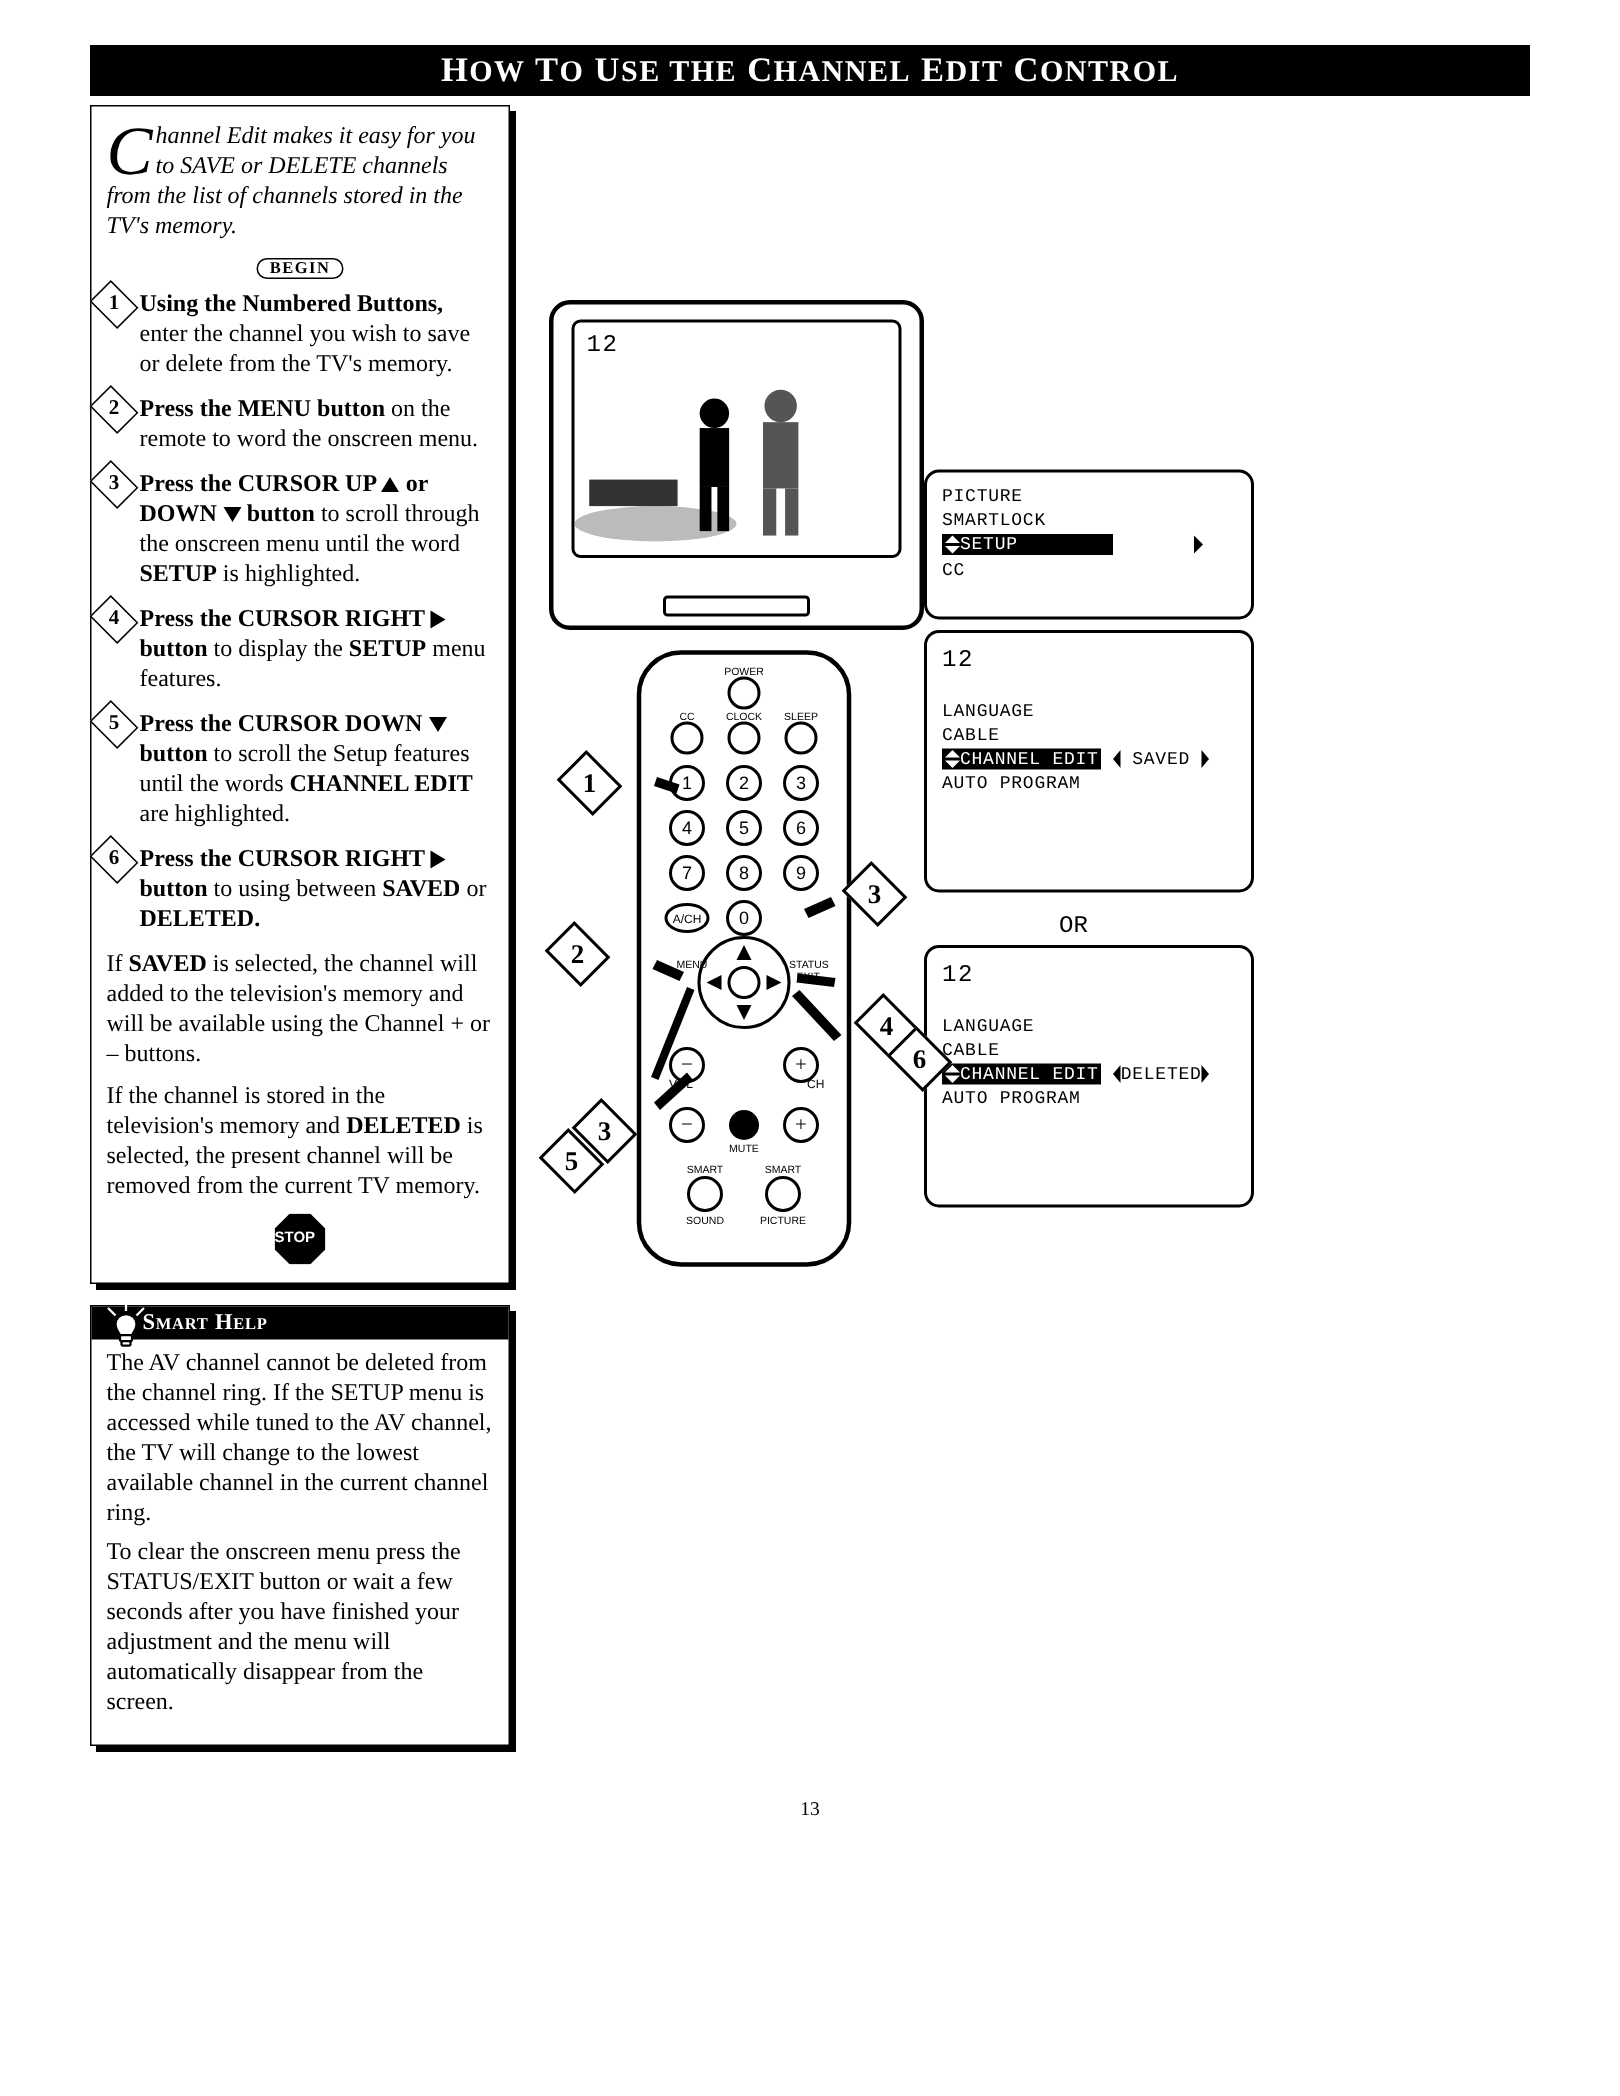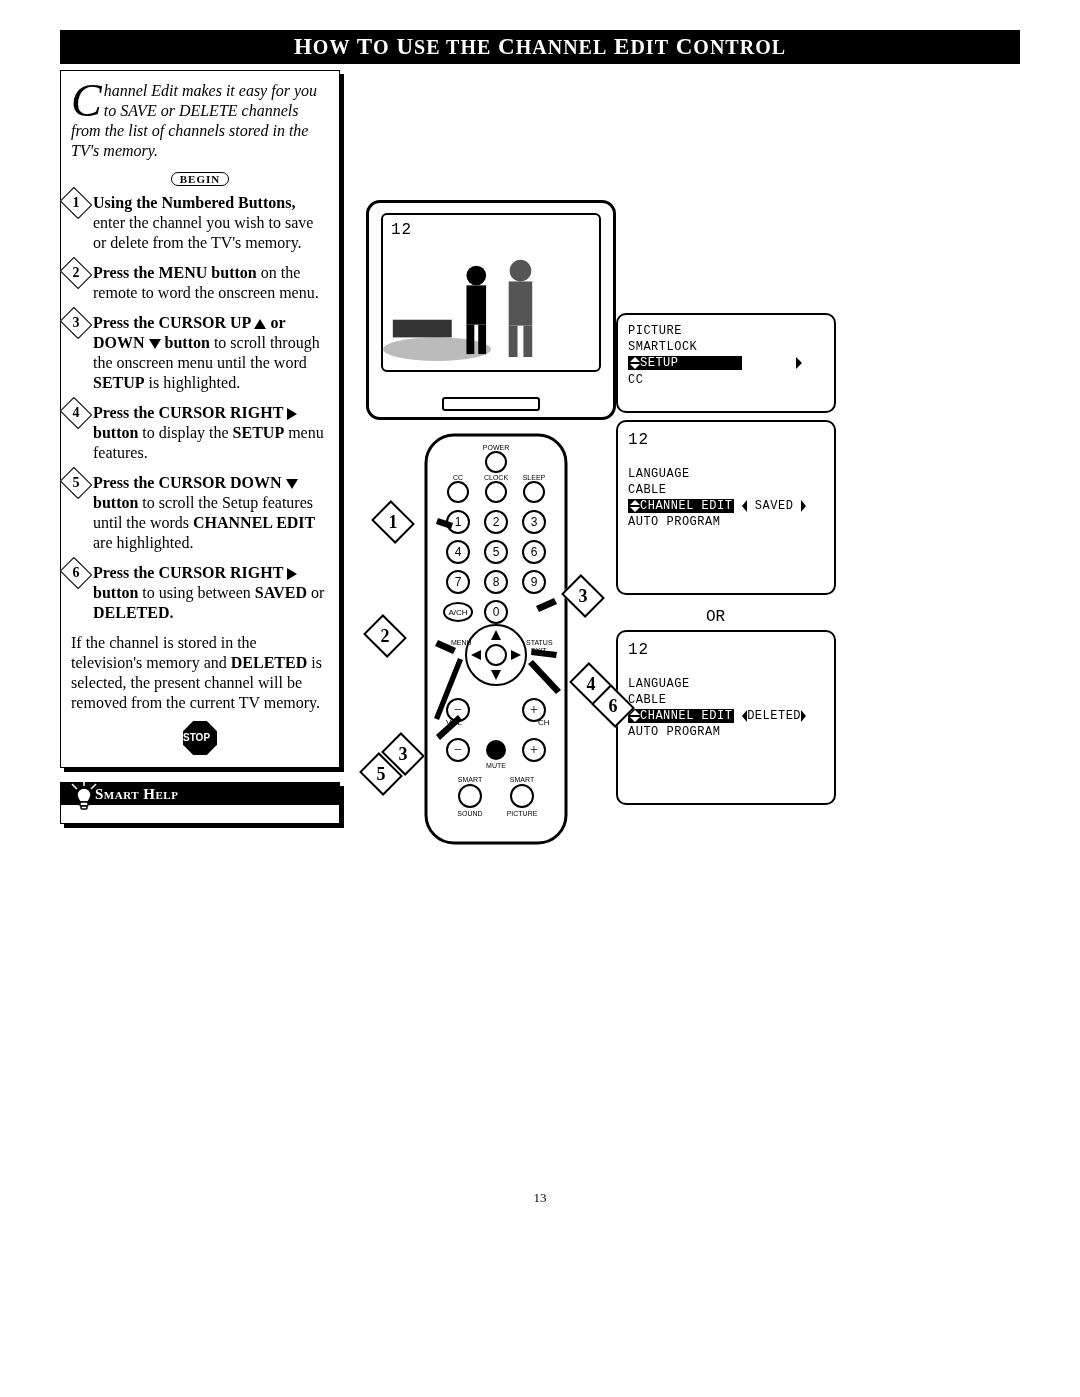--- a/index.html
+++ b/index.html
@@ -90,20 +90,23 @@
             </div>
           <b>Press the CURSOR DOWN <span class="tri down"></span> button</b><span> to scroll the Setup features until the words </span><b>CHANNEL EDIT</b><span> are highlighted.</span>
         </div>
         <div class="step">
           <div class="num">
               <span>6</span>
             </div>
           <b>Press the CURSOR RIGHT <span class="tri right"></span> button</b><span> to using between </span><b>SAVED</b><span> or </span><b>DELETED.</b>
         </div>
         <div style="font-size:16px;line-height:1.25;margin:4px 0 8px">
+          <span>If </span><b>SAVED</b><span> is selected, the channel will added to the television's memory and will be available using the Channel + or – buttons.</span>
+        </div>
+        <div style="font-size:16px;line-height:1.25;margin:4px 0 8px">
           <span>If the channel is stored in the television's memory and </span><b>DELETED</b><span> is selected, the present channel will be removed from the current TV memory.</span>
         </div>
         <div class="stopwrap"><span class="stop">STOP</span></div>
       </div>
 
       <div class="box" style="padding-top:10px">
         <div class="helpbar">
           <svg class="bulb" width="34" height="34" viewBox="0 0 34 34">
             <g stroke="#fff" stroke-width="1.5" fill="none">
               <line x1="17" y1="0" x2="17" y2="7"></line>
@@ -112,20 +115,22 @@
             </g>
             <g stroke="#000" stroke-width="1.5" fill="#fff">
               <path d="M10 16a7 7 0 1 1 14 0c0 3-2 5-3 7h-8c-1-2-3-4-3-7z"></path>
               <rect x="13" y="23" width="8" height="4" rx="1"></rect>
               <rect x="14" y="27" width="6" height="3" rx="1"></rect>
             </g>
           </svg>
           <span>Smart Help</span>
         </div>
         <div class="helpbody">
+          <p>The AV channel cannot be deleted from the channel ring. If the SETUP menu is accessed while tuned to the AV channel, the TV will change to the lowest available channel in the current channel ring.</p>
+          <p>To clear the onscreen menu press the STATUS/EXIT button or wait a few seconds after you have finished your adjustment and the menu will automatically disappear from the screen.</p>
         </div>
       </div>
     </div>
 
     <div class="rightcol">
 
       <div class="tv" style="left:10px;top:130px;width:250px;height:220px">
         <div class="tvscreen">
           <div class="chnum" style="padding:6px 8px">12</div>
 

